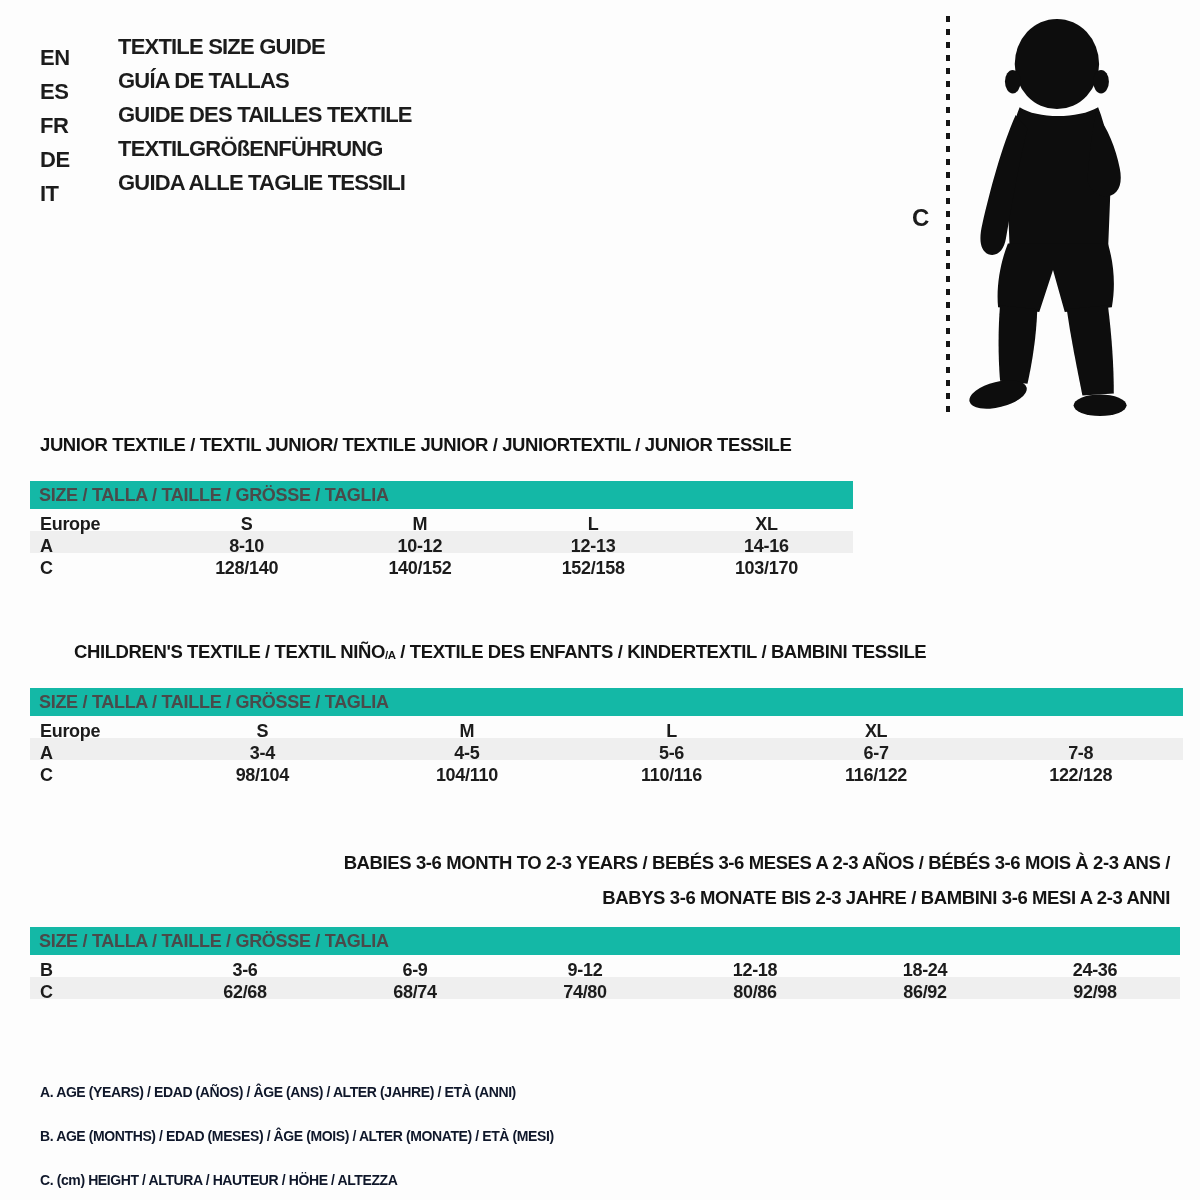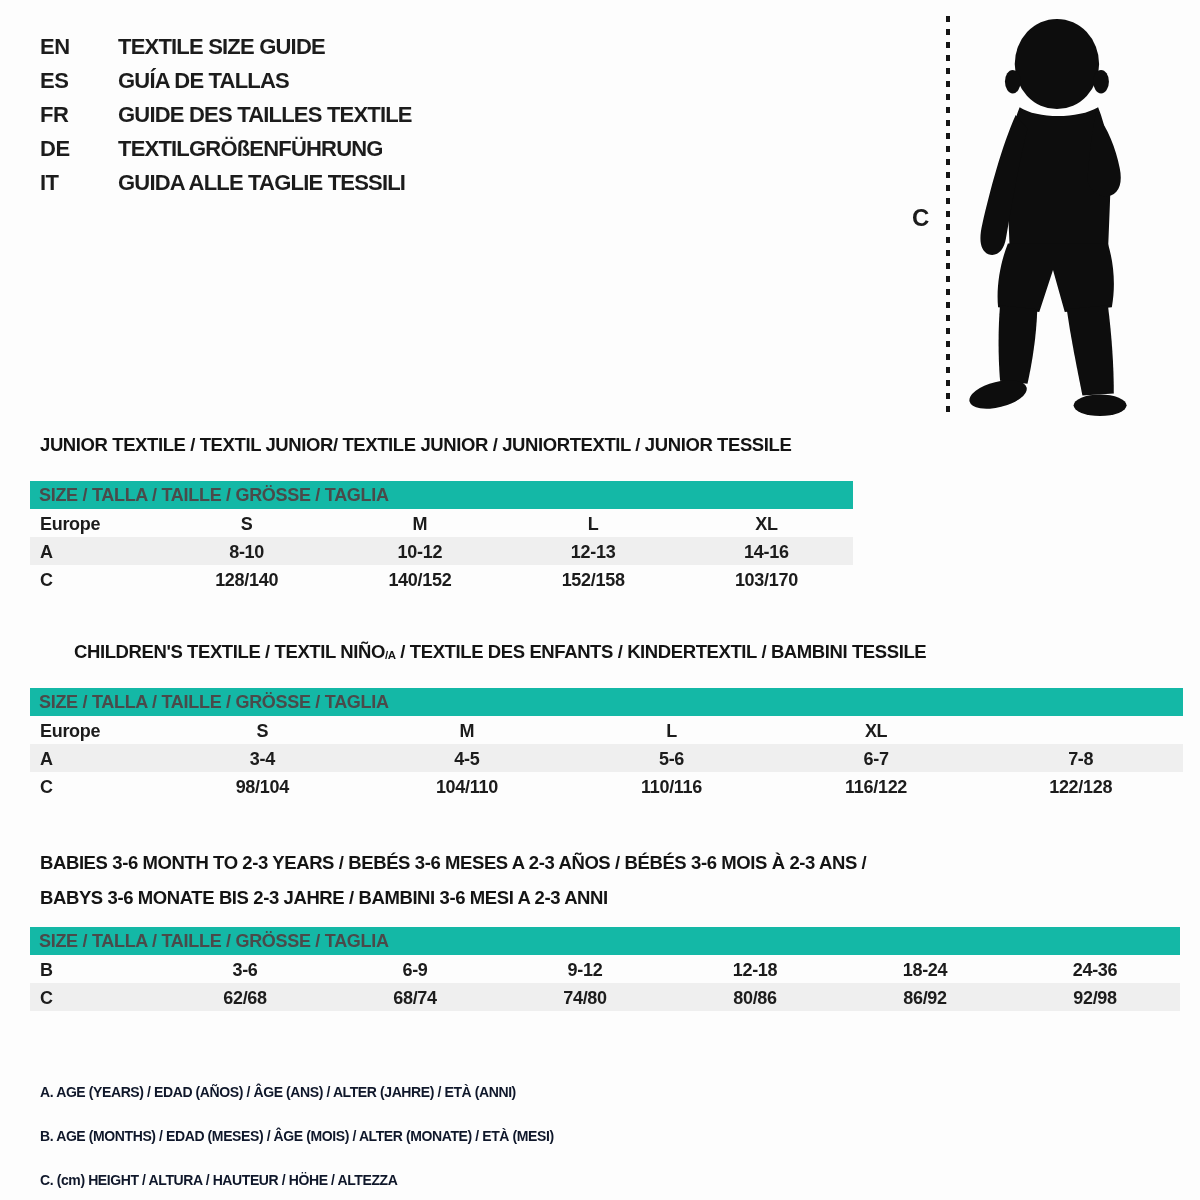--- a/index.html
+++ b/index.html
@@ -8,40 +8,40 @@
     position:relative;
     width:1200px;height:1200px;
     background:#fdfdfd;
     font-family:"Liberation Sans", sans-serif;
     color:#1c1c1c;
     overflow:hidden;
   }
   
   .langs{position:absolute;left:40px;top:30px;}
   .lang-row{display:flex;height:34px;line-height:34px;}
-  .lang-row .code{width:78px;font-size:22px;font-weight:700;letter-spacing:-0.5px;}
+  .lang-row .code{width:78px;font-size:22px;font-weight:700;letter-spacing:-0.5px;margin-top:11px;}
   .lang-row .ltitle{font-size:22px;font-weight:700;letter-spacing:-0.8px;}
   
   .measure-label{position:absolute;left:912px;top:204px;font-size:24px;font-weight:700;}
   .dotted-line{
     position:absolute;left:946px;top:16px;width:4px;height:400px;
     background:repeating-linear-gradient(to bottom,#151515 0 6px,transparent 6px 13px);
   }
   .silhouette{position:absolute;left:962px;top:13px;}
   
-  .heading{position:absolute;font-size:18.5px;font-weight:700;letter-spacing:-0.4px;color:#141414;white-space:nowrap;}
+  .heading{position:absolute;font-size:18.5px;font-weight:700;letter-spacing:-0.4px;color:#141414;white-space:nowrap;text-align:right;}
   .heading .subsmall{font-size:0.62em;position:relative;top:0.12em;}
   .heading.two-line{line-height:35px;white-space:normal;}
   
   .stable{position:absolute;}
   .size-bar{
     height:28px;line-height:28px;background:#14b8a6;color:#4a4a4a;
     font-size:18px;font-weight:700;padding-left:9px;letter-spacing:-0.3px;
   }
-  .trow{display:grid;height:28px;line-height:30px;}
+  .trow{display:grid;height:22px;line-height:30px;}
   .cols4{grid-template-columns:130px repeat(4,1fr);}
   .cols5{grid-template-columns:130px repeat(5,1fr);}
   .cols6{grid-template-columns:130px repeat(6,1fr);}
   .trow.alt{background:#efefef;}
   .cell{text-align:center;font-size:18px;font-weight:700;letter-spacing:-0.3px;color:#1c1c1c;}
   .cell.label{text-align:left;padding-left:10px;}
   
   .legend{position:absolute;left:40px;top:1070px;}
   .legend-line{height:44px;line-height:44px;font-size:14px;font-weight:700;letter-spacing:-0.4px;color:#0f172a;white-space:nowrap;}
 </style>

